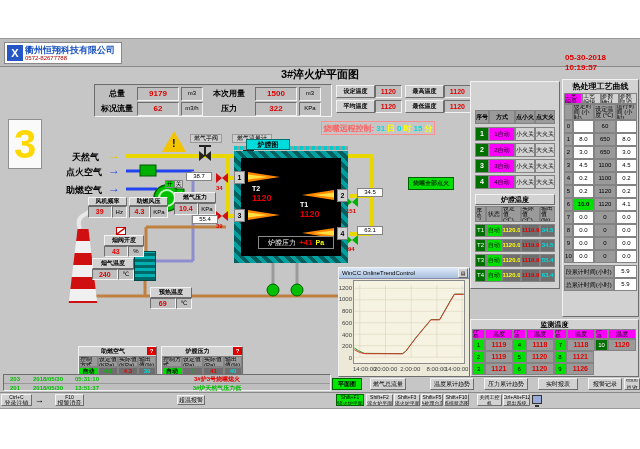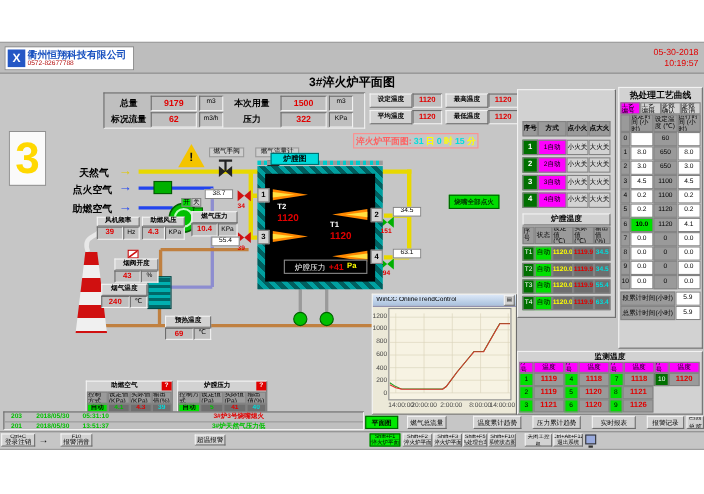--- a/index.html
+++ b/index.html
@@ -41,21 +41,21 @@
 <div class="app">
 
   <div class="a" style="left:0;top:0;width:640px;height:28px;background:#bdbdbd;border-bottom:1px solid #8a8a8a;">
     <div class="a" style="left:4px;top:3px;width:118px;height:22px;background:#fff;border:1px solid #888;display:flex;align-items:center;">
       <div class="c" style="width:16px;height:16px;margin:0 2px;background:#2457c5;color:#fff;font-size:11px;font-weight:bold;">X</div>
       <div style="flex:1;overflow:hidden;">
         <div style="font-size:9px;line-height:10px;font-weight:bold;color:#1a52c0;white-space:nowrap;">衢州恒翔科技有限公司</div>
         <div style="font-size:6px;line-height:7px;color:#b00000;">0572-82677788</div>
       </div>
     </div>
-    <div class="a" style="right:5px;top:4px;width:70px;text-align:right;color:#e00000;font-weight:normal;font-size:8px;line-height:10px;">
+    <div class="a" style="right:5px;top:14px;width:70px;text-align:left;color:#e00000;font-weight:bold;font-size:8px;line-height:10px;">
       <div>05-30-2018</div>
       <div>10:19:57</div>
     </div>
   </div>
 
   <div class="a c b" style="left:0;top:28px;width:640px;height:14px;font-size:11px;">3#淬火炉平面图</div>
 
   <svg class="a" style="left:0;top:0;" width="640" height="369" viewBox="0 0 640 369">
 
     <line x1="126" y1="117" x2="374" y2="117" stroke="#e8d800" stroke-width="4"></line>
@@ -153,21 +153,21 @@
   <div class="a row" style="left:336px;top:61px;width:66px;height:13px;">
     <div class="raised c f6 b" style="width:38px;">平均温度</div>
     <div class="sunken c red f7" style="width:26px;">1120</div>
   </div>
   <div class="a row" style="left:405px;top:61px;width:66px;height:13px;">
     <div class="raised c f6 b" style="width:38px;">最低温度</div>
     <div class="sunken c red f7" style="width:26px;">1120</div>
   </div>
 
   <div class="a c" style="left:321px;top:82px;width:114px;height:14px;border:1px solid #ff8d8d;font-size:8px;gap:2px;white-space:nowrap;">
-    <span style="color:#ff6060;font-weight:bold;">淬火炉平面图:</span>
+    <span style="color:#ff6060;font-weight:bold;">烧嘴远程控制:</span>
     <span class="cyn">31</span>
     <span class="yel">日</span>
     <span class="cyn">0</span>
     <span class="yel">时</span>
     <span class="cyn">15</span>
     <span class="yel">分</span>
   </div>
 
   <div class="a c" style="left:8px;top:80px;width:34px;height:50px;background:#fafafa;border:1px solid #909090;color:#ffd800;font-size:40px;font-weight:bold;">3</div>
 

